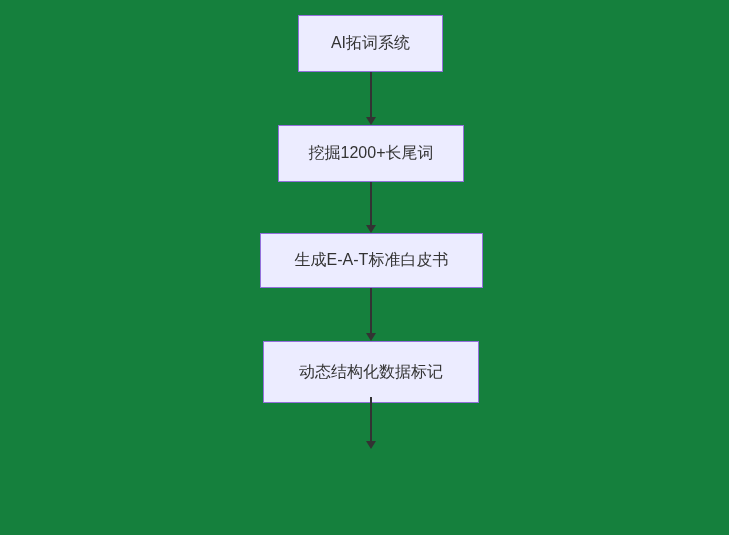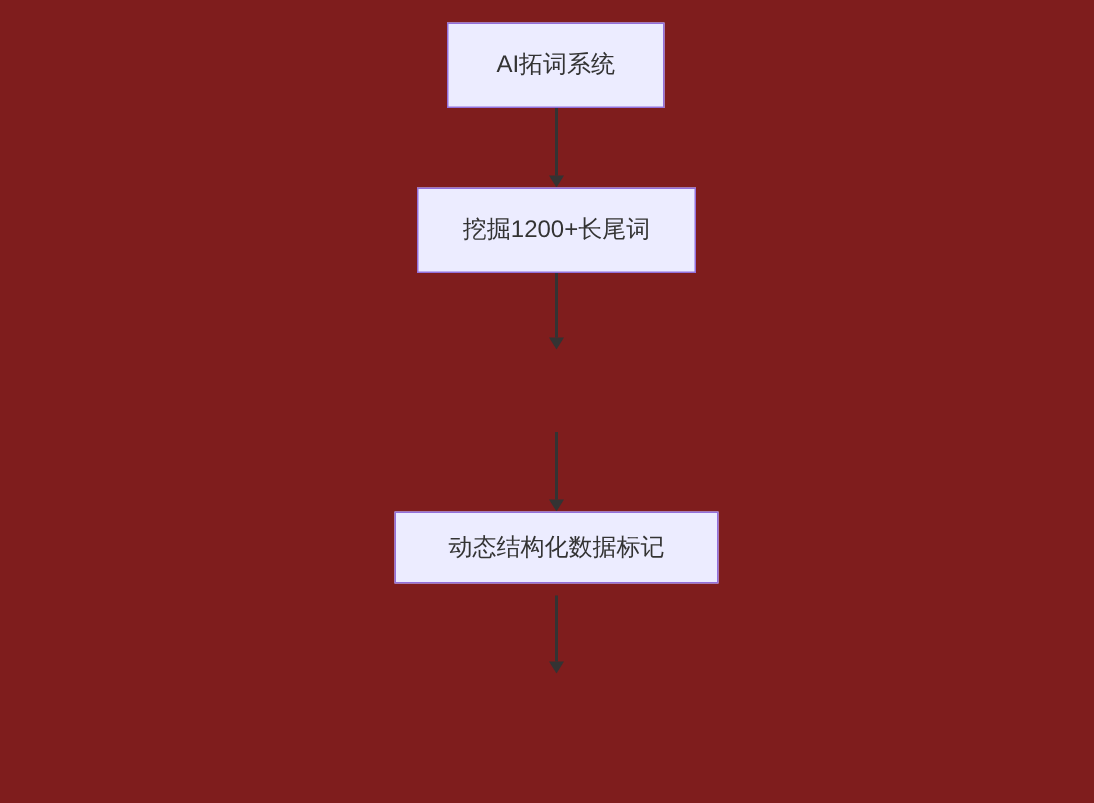--- a/index.html
+++ b/index.html
@@ -7,40 +7,40 @@
     padding: 0;
   }
   body {
     font-family: "Liberation Sans", "DejaVu Sans", sans-serif;
     background: #fafafa;
   }
   .canvas {
     position: relative;
     width: 729px;
     height: 535px;
-    background: #7f1d1d;
+    background: #15803d;
     overflow: hidden;
   }
   .flow-node {
     position: absolute;
     box-sizing: border-box;
     background: #ECECFF;
     border: 1px solid #9370DB;
     color: #333333;
     font-size: 16px;
     display: flex;
     align-items: center;
     justify-content: center;
     text-align: center;
     white-space: nowrap;
   }
   .node-1 { left: 298px; top: 15px;  width: 145px; height: 57px; }
   .node-2 { left: 278px; top: 125px; width: 186px; height: 57px; }
   .node-3 { left: 260px; top: 233px; width: 223px; height: 55px; }
-  .node-4 { left: 263px; top: 341px; width: 216px; height: 48px; }
+  .node-4 { left: 263px; top: 341px; width: 216px; height: 62px; }
   .node-5 { left: 255px; top: 449px; width: 232px; height: 58px; }
 
   .edge {
     position: absolute;
     left: 366px;
     width: 10px;
     display: flex;
     flex-direction: column;
     align-items: center;
   }
@@ -77,20 +77,23 @@
 
   <div class="flow-node node-2">
     <span>挖掘1200+长尾词</span>
   </div>
 
   <div class="edge edge-2">
     <div class="edge-line"></div>
     <div class="edge-arrowhead"></div>
   </div>
 
+  <div class="flow-node node-3">
+    <span>生成E-A-T标准白皮书</span>
+  </div>
 
   <div class="edge edge-3">
     <div class="edge-line"></div>
     <div class="edge-arrowhead"></div>
   </div>
 
   <div class="flow-node node-4">
     <span>动态结构化数据标记</span>
   </div>
 

